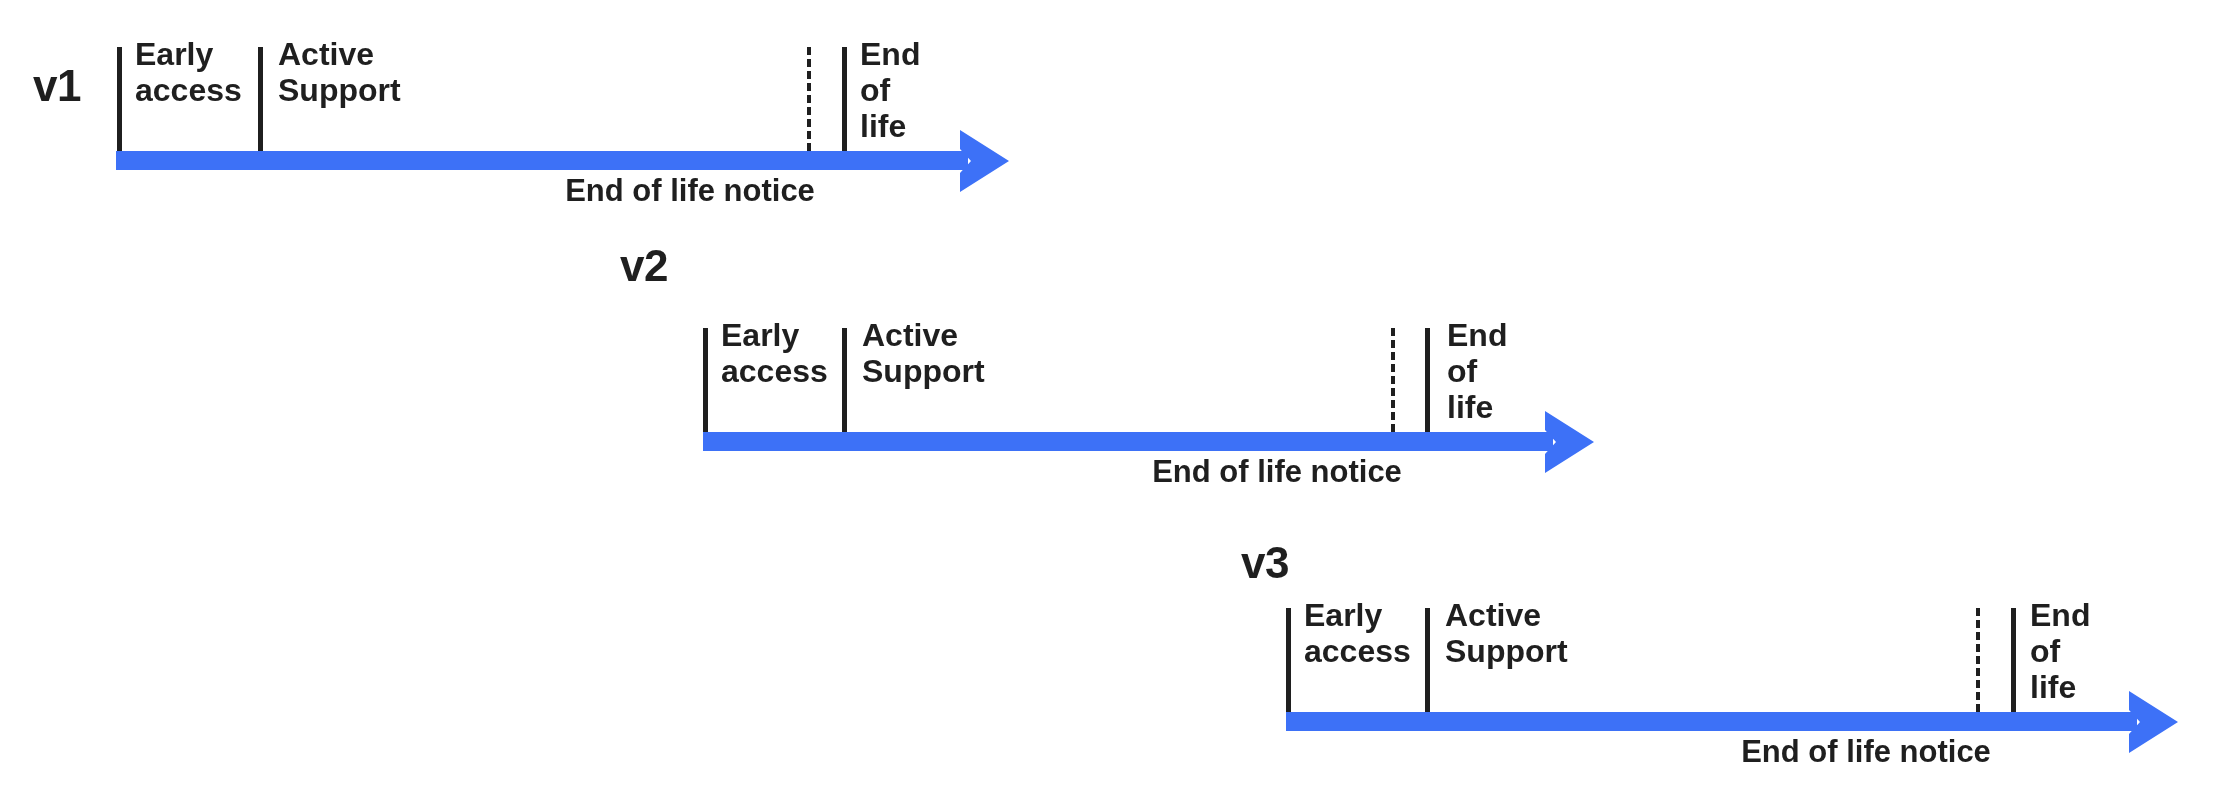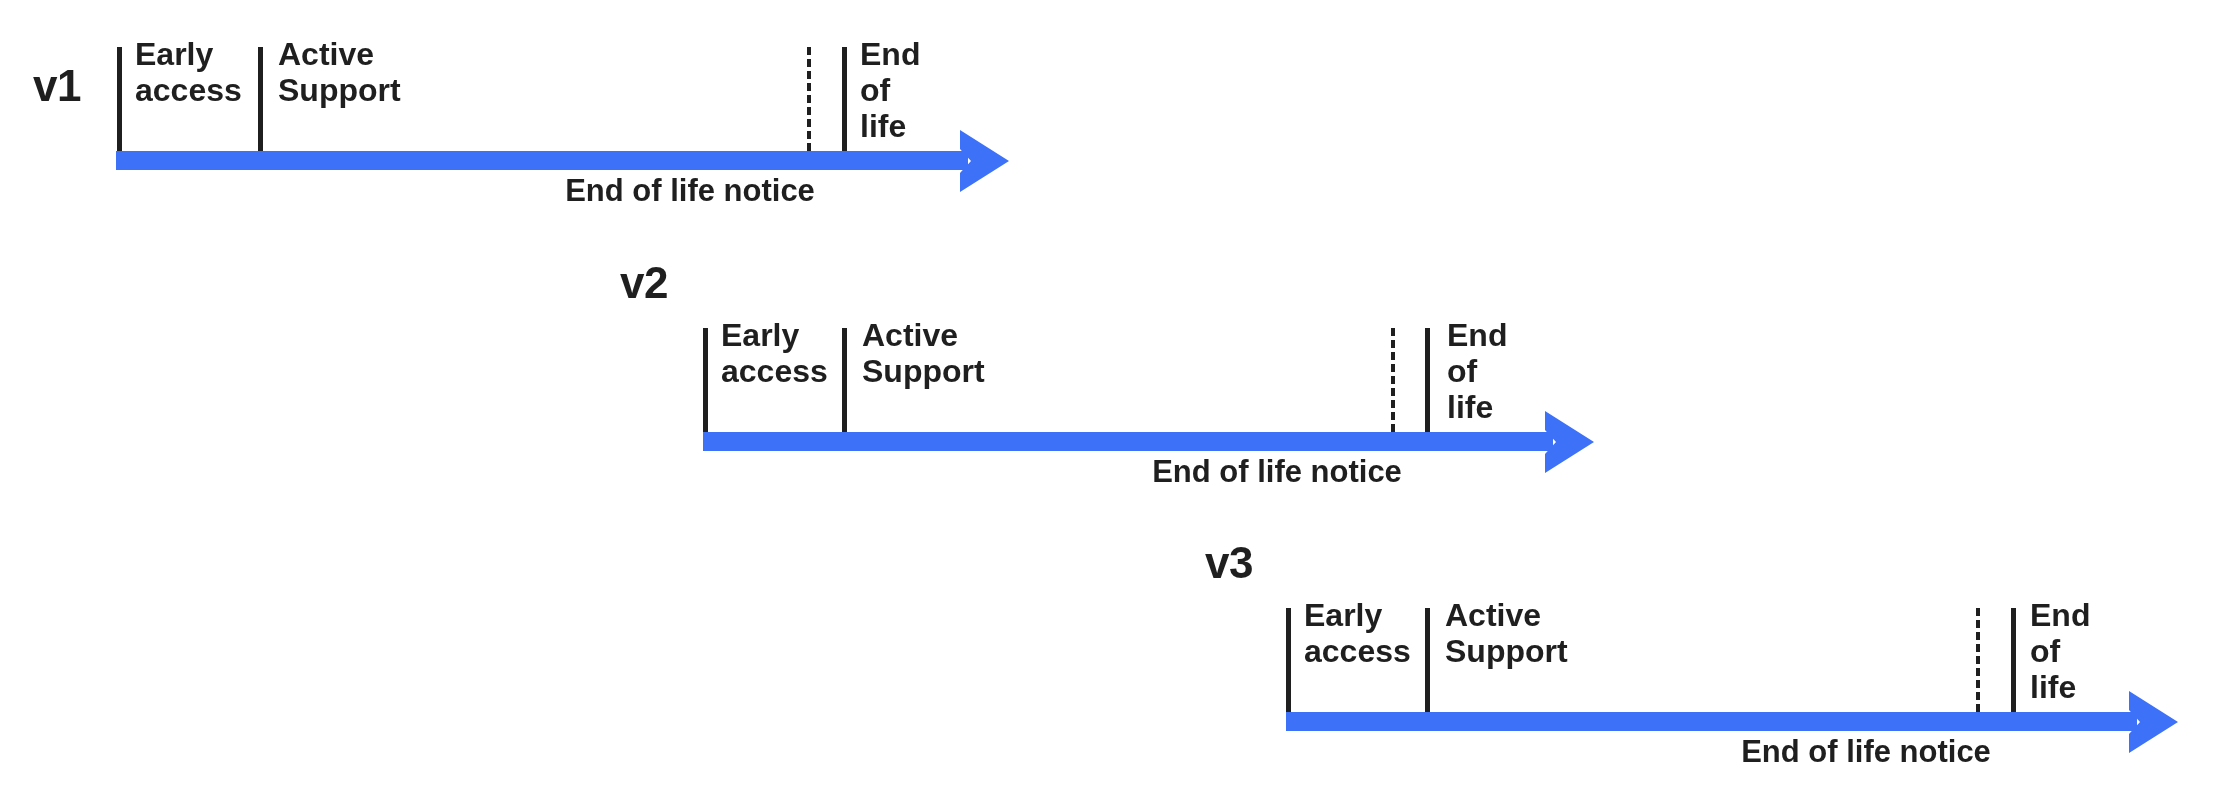--- a/index.html
+++ b/index.html
@@ -100,39 +100,39 @@
       <div class="phase-divider" style="left: 258px; top: 47px; height: 104px; background: rgb(31, 31, 31);"></div>
       <div class="phase-divider dashed" style="left: 807px; top: 47px; height: 104px;"></div>
       <div class="phase-divider" style="left: 842px; top: 47px; height: 104px; background: rgb(31, 31, 31);"></div>
       <div class="phase-label" style="left: 135px; top: 36px; color: rgb(31, 31, 31);">Early
 access</div>
       <div class="phase-label" style="left: 278px; top: 36px; color: rgb(31, 31, 31);">Active Support</div>
       <div class="phase-label" style="left: 860px; top: 36px; color: rgb(31, 31, 31);">End of life</div>
       <div class="notice-label" style="left: 690px; top: 176px; color: rgb(31, 31, 31);">End of life notice</div>
     </div>
     <div class="timeline-row">
-      <div class="version-label" style="left: 620px; top: 261px; text-align: center;">v2</div>
+      <div class="version-label" style="left: 620px; top: 244px; text-align: center;">v2</div>
       <div class="lifecycle-bar" style="left: 703px; top: 432px; width: 850px; background: rgb(61, 113, 247);"></div>
       <div class="arrow-head" style="left: 1535px; top: 404.5px;">
         <svg width="63" height="74" viewBox="0 0 63 74">
           <path d="M 10 6 L 59 37 L 10 68 L 10 49 L 21 37 L 10 25 Z" fill="#3d71f7"></path>
         </svg>
       </div>
       <div class="phase-divider" style="left: 703px; top: 328px; height: 104px; background: rgb(31, 31, 31);"></div>
       <div class="phase-divider" style="left: 842px; top: 328px; height: 104px; background: rgb(31, 31, 31);"></div>
       <div class="phase-divider dashed" style="left: 1391px; top: 328px; height: 104px;"></div>
       <div class="phase-divider" style="left: 1425px; top: 328px; height: 104px; background: rgb(31, 31, 31);"></div>
       <div class="phase-label" style="left: 721px; top: 317px; color: rgb(31, 31, 31);">Early
 access</div>
       <div class="phase-label" style="left: 862px; top: 317px; color: rgb(31, 31, 31);">Active Support</div>
       <div class="phase-label" style="left: 1447px; top: 317px; color: rgb(31, 31, 31);">End of life</div>
       <div class="notice-label" style="left: 1277px; top: 457px; color: rgb(31, 31, 31);">End of life notice</div>
     </div>
     <div class="timeline-row">
-      <div class="version-label" style="left: 1205px; top: 541px;">v3</div>
+      <div class="version-label" style="left: 1241px; top: 541px;">v3</div>
       <div class="lifecycle-bar" style="left: 1286px; top: 712px; width: 851px; background: rgb(61, 113, 247);"></div>
       <div class="arrow-head" style="left: 2119px; top: 684.5px;">
         <svg width="63" height="74" viewBox="0 0 63 74">
           <path d="M 10 6 L 59 37 L 10 68 L 10 49 L 21 37 L 10 25 Z" fill="#3d71f7"></path>
         </svg>
       </div>
       <div class="phase-divider" style="left: 1286px; top: 608px; height: 104px; background: rgb(31, 31, 31);"></div>
       <div class="phase-divider" style="left: 1425px; top: 608px; height: 104px; background: rgb(31, 31, 31);"></div>
       <div class="phase-divider dashed" style="left: 1976px; top: 608px; height: 104px;"></div>
       <div class="phase-divider" style="left: 2011px; top: 608px; height: 104px; background: rgb(31, 31, 31);"></div>

